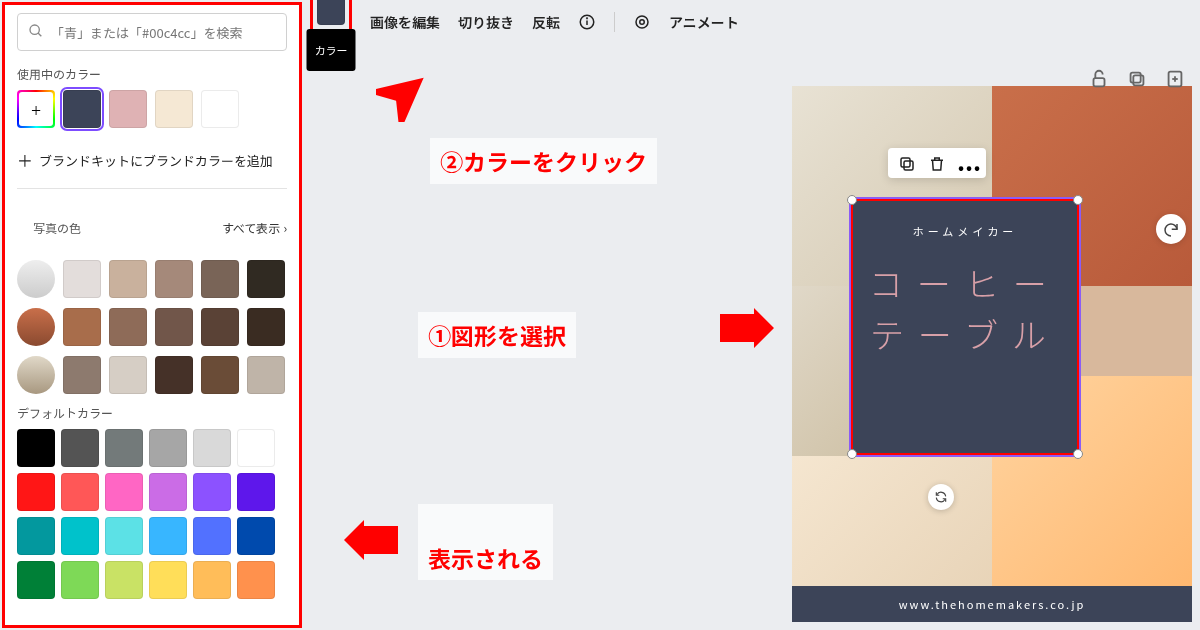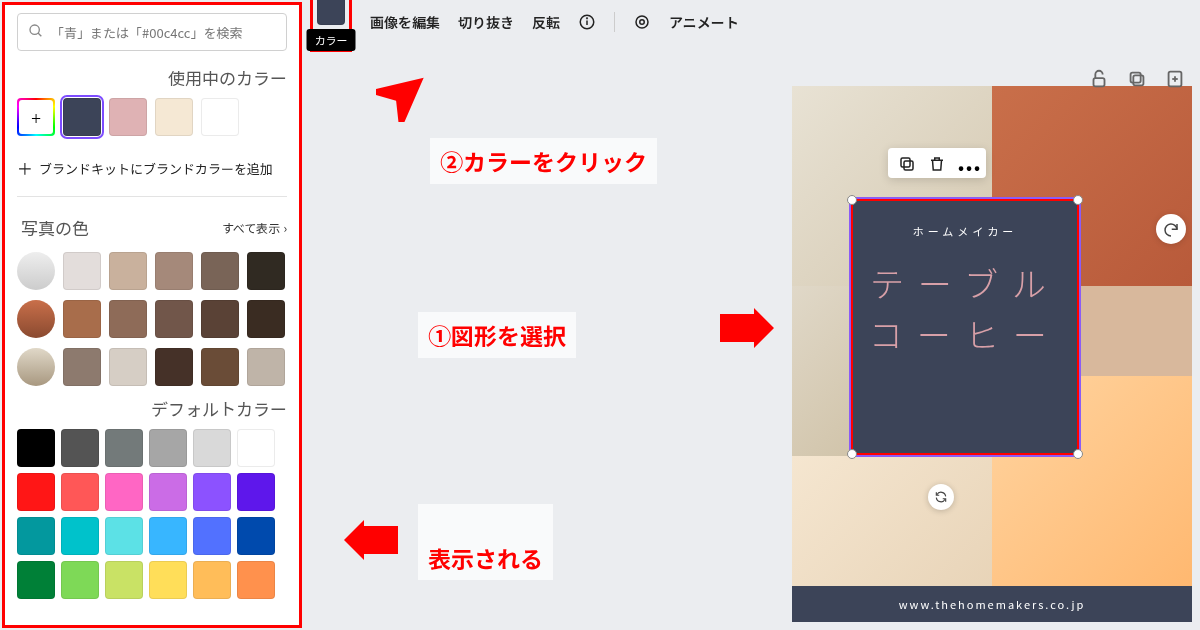--- a/index.html
+++ b/index.html
@@ -2,38 +2,38 @@
 <html><head>
 <meta charset="utf-8">
 <style>
 * { box-sizing: border-box; margin: 0; padding: 0; font-family: -apple-system, "Hiragino Sans", "Noto Sans JP", sans-serif; }
 body { width: 1200px; height: 630px; background: #ebedf0; position: relative; overflow: hidden; }
 
 .left-panel { position: absolute; left: 2px; top: 2px; width: 300px; height: 626px; background: #fff; border: 3px solid #ff0000; padding: 8px 12px; overflow: hidden; }
 .search-box { display: flex; align-items: center; gap: 7px; border: 1px solid #d0d0d0; border-radius: 4px; padding: 6px 10px; margin-bottom: 14px; }
 .search-box svg { width: 16px; height: 16px; flex-shrink: 0; }
 .search-box input { border: none; outline: none; font-size: 13px; width: 100%; color: #555; }
-.section-label { font-size: 17px; color: #555; margin-bottom: 8px; text-align: right; }
+.section-label { font-size: 12px; color: #555; margin-bottom: 8px; }
 .swatch-row { display: flex; gap: 8px; margin-bottom: 10px; flex-wrap: wrap; }
 .swatch { width: 38px; height: 38px; border-radius: 4px; cursor: pointer; border: 1px solid rgba(0,0,0,0.08); }
 .swatch.add { border: none; background: conic-gradient(#f00,#ff0,#0f0,#0ff,#00f,#f0f,#f00); padding: 2px; display:flex; align-items:center; justify-content:center; }
 .swatch.add span { background:#fff; width:100%; height:100%; border-radius:3px; display:flex; align-items:center; justify-content:center; font-size:18px; font-weight:300; }
 .swatch.selected { outline: 2px solid #7d4cff; outline-offset: 1px; }
 .brand-add { display: flex; align-items: center; gap: 6px; font-size: 13px; color: #222; padding: 10px 0; cursor: pointer; }
 .divider { height:1px; background:#e3e3e3; margin: 6px 0 14px 0; }
 .section-head { display:flex; justify-content:space-between; align-items:center; margin-bottom:8px; }
 .see-all { font-size:12px; color:#333; cursor:pointer; display:flex; align-items:center; gap:3px; }
 .photo-swatch { width:38px; height:38px; border-radius:50%; background:#ccc; }
 .color-grid { display:grid; grid-template-columns: repeat(6, 38px); gap:6px; }
 .color-grid .swatch { width:38px; height:38px; }
 
 .top-toolbar { position:absolute; left:310px; top:4px; height:36px; display:flex; align-items:center; gap:18px; }
 .color-btn-wrap { position:relative; border:3px solid #ff0000; padding:2px 4px 24px 4px; }
 .color-btn-wrap .swatch { width:28px; height:28px; }
-.color-tooltip { position:absolute; top:34px; left:50%; transform:translateX(-50%); background:#000; color:#fff; font-size:11px; padding:3px 8px; border-radius:3px; white-space:nowrap; }
+.color-tooltip { position:absolute; top:34px; left:50%; transform:translateX(-50%); background:#000; color:#fff; font-size:11px; padding:13px 8px; border-radius:3px; white-space:nowrap; }
 .toolbar-item { font-size:14px; color:#222; font-weight:600; cursor:pointer; }
 .toolbar-icon { width:18px; height:18px; display:inline-flex; align-items:center; justify-content:center; }
 .toolbar-sep { height:20px; width:1px; background:#ccc; }
 
 .canvas-area { position:absolute; left:764px; top:86px; width:400px; height:536px; background:#d8b89c;margin-left:28px; }
 .canvas-area .bg-img { position:absolute; }
 .canvas-area .img1 { left:0; top:0; width:200px; height:200px; background:linear-gradient(135deg,#e8e2d4,#d4c8b0); }
 .canvas-area .img2 { left:200px; top:0; width:200px; height:200px; background:linear-gradient(135deg,#c96f4a,#b85a3a); }
 .canvas-area .img3 { left:0; top:200px; width:200px; height:170px; background:linear-gradient(135deg,#e0d8c8,#c8b898); }
 .canvas-area .img4 { left:0; top:370px; width:200px; height:130px; background:linear-gradient(135deg,#f5e6d0,#e8d4b8); }
@@ -88,21 +88,21 @@
     <div class="swatch" style="background:#ffffff"></div>
   </div>
 
   <div class="brand-add">
     <span style="font-size:16px;">＋</span>
     <span>ブランドキットにブランドカラーを追加</span>
   </div>
   <div class="divider"></div>
 
   <div class="section-head">
-    <div class="section-label" style="margin:4px">写真の色</div>
+    <div class="section-label" style="margin:16px">写真の色</div>
     <div class="see-all">
       <span>すべて表示</span>
       <span>›</span>
     </div>
   </div>
   <div>
     <div class="swatch-row">
       <div class="photo-swatch" style="background:linear-gradient(#eee,#ccc)"></div>
       <div class="swatch" style="background:#e3dddb"></div>
       <div class="swatch" style="background:#c9b19d"></div>
@@ -189,22 +189,22 @@
   <div class="bg-img img4"></div>
   <div class="bg-img img5"></div>
 
   <div class="selected-shape">
     <div class="handle h-tl"></div>
     <div class="handle h-tr"></div>
     <div class="handle h-bl"></div>
     <div class="handle h-br"></div>
     <div class="shape-sub">ホームメイカー</div>
     <div class="shape-title">
+      <div>コーヒー</div>
       <div>テーブル</div>
-      <div>コーヒー</div>
     </div>
   </div>
 
   <div class="canvas-footer">www.thehomemakers.co.jp</div>
 </div>
 
 <div class="element-toolbar">
   <span class="tb-icon"><svg viewBox="0 0 24 24" fill="none" stroke="#222" stroke-width="2">
         <rect x="8" y="8" width="12" height="12" rx="2"></rect>
         <rect x="4" y="4" width="12" height="12" rx="2"></rect>

